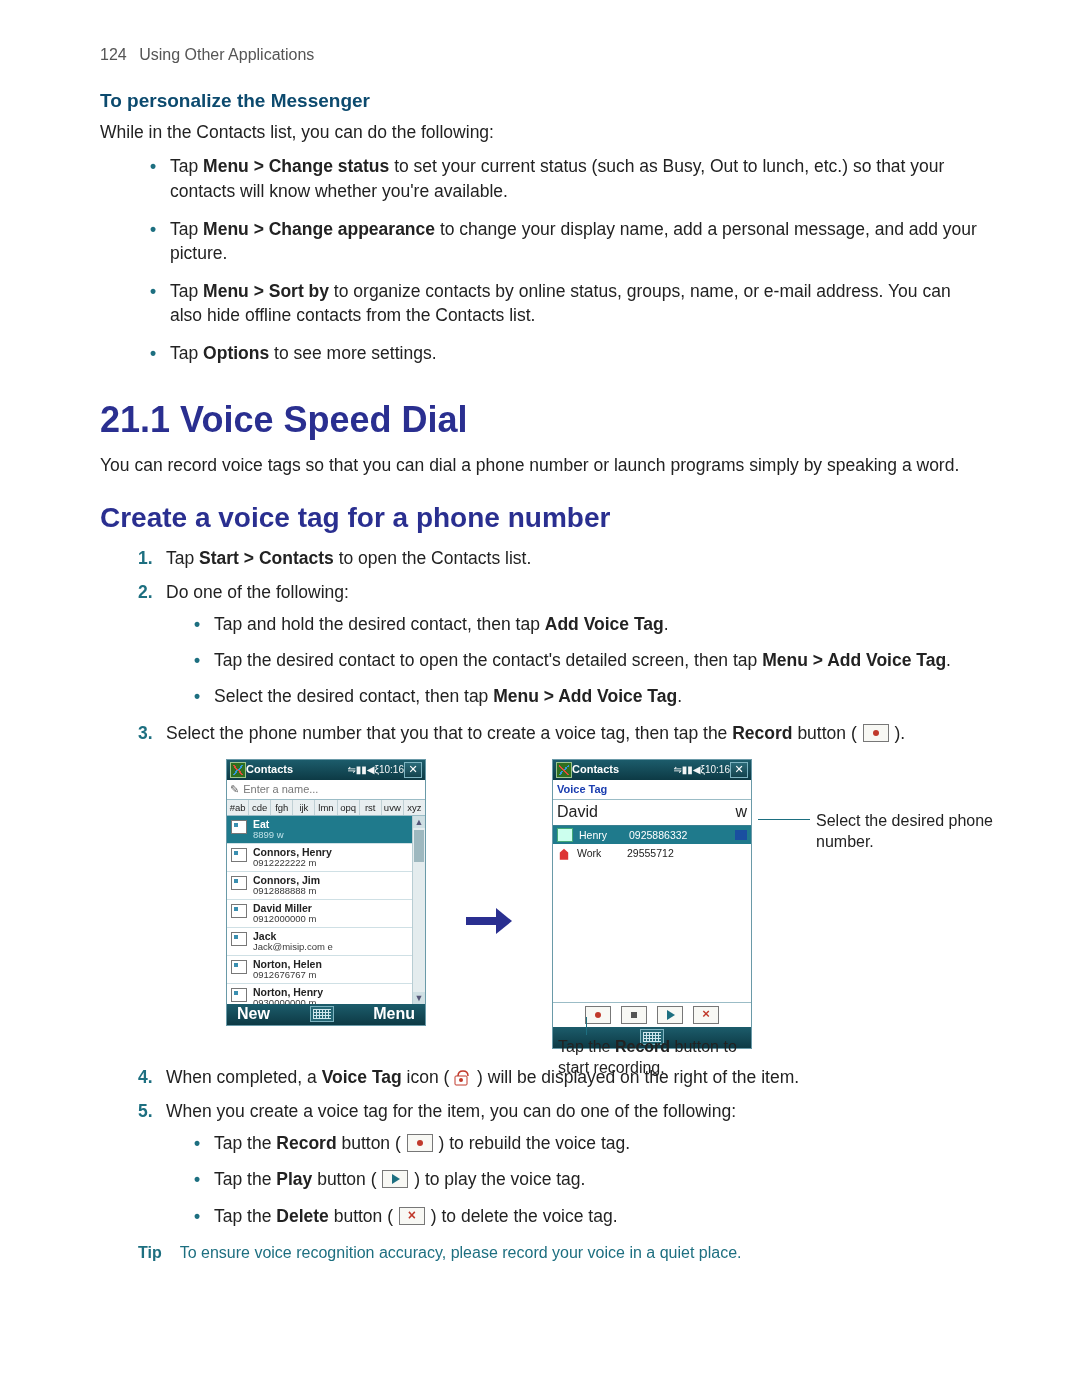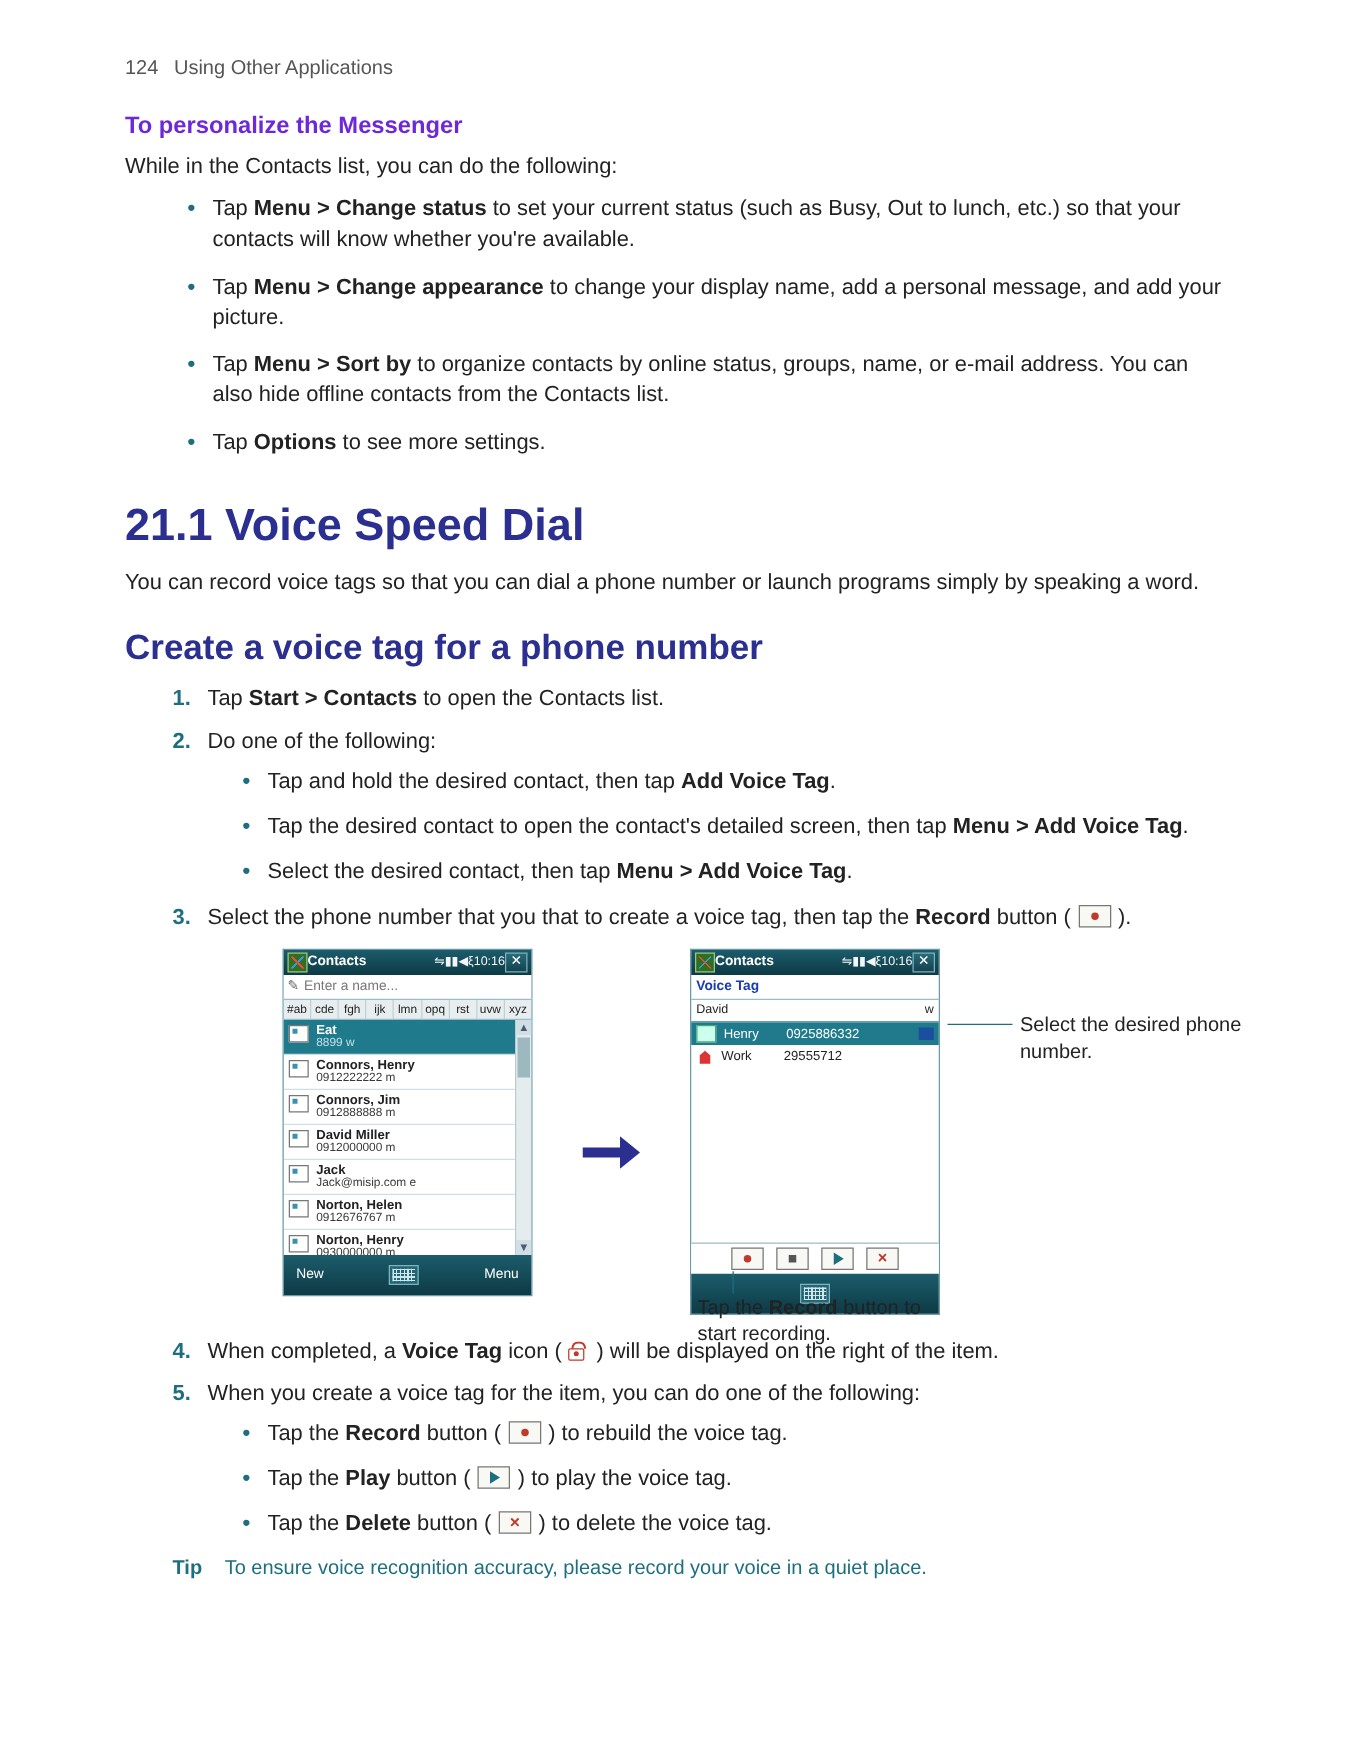--- a/index.html
+++ b/index.html
@@ -17,21 +17,21 @@
     font-size: 17.5px;
     line-height: 1.38;
   }
   .running-head {
     font-size: 16px;
     color: #555;
     margin-bottom: 22px;
   }
   .running-head .pg { margin-right: 8px; }
   h3.teal-sub {
-    color: #6d28d9;
+    color: #0c4a6e;
     font-weight: bold;
     font-size: 19px;
     margin: 14px 0 6px 0;
   }
   h1.section {
     color: #2a2f90;
     font-weight: bold;
     font-size: 36px;
     margin: 30px 0 8px 0;
   }
@@ -277,29 +277,29 @@
     color:#557;
   }
   .scroll .thumb {
     position: absolute;
     left: 1px; right: 1px;
     top: 14px;
     height: 32px;
     background: #9eb8bf;
   }
   .bottombar {
-    height: 32px;
+    height: 21px;
     background: linear-gradient(#1c5c6b, #0d3a45);
     color: #fff;
     display: flex;
     align-items: center;
     justify-content: space-between;
     padding: 0 10px;
-    font-size: 11px;
-    font-weight: normal;
+    font-size: 16px;
+    font-weight: bold;
   }
   .bottombar .kbd {
     width: 22px; height: 14px;
     border: 1px solid #7db3c0;
     background: #246674;
     position: relative;
   }
   .bottombar .kbd::after{
     content:"";
     position:absolute;
@@ -313,21 +313,21 @@
     font-weight: bold;
     padding: 2px 4px;
     border-bottom: 1px solid #9bbcc6;
     font-size: 11px;
   }
   .vt-namebar {
     display:flex;
     justify-content:space-between;
     padding: 1px 4px 2px 4px;
     border-bottom: 1px solid #3a7f90;
-    font-size: 10px;
+    font-size: 16px;
   }
   .vt-rows { height: 176px; }
   .vt-row {
     display: flex;
     align-items: center;
     gap: 6px;
     padding: 2px 4px;
     font-size: 10.5px;
   }
   .vt-row.sel { background: #1f7a8c; color: #fff; }

